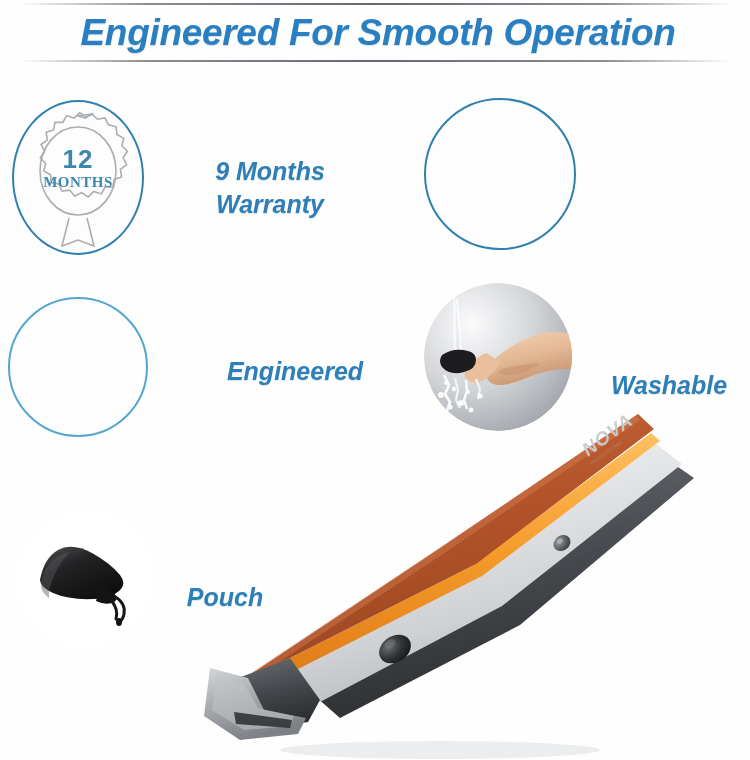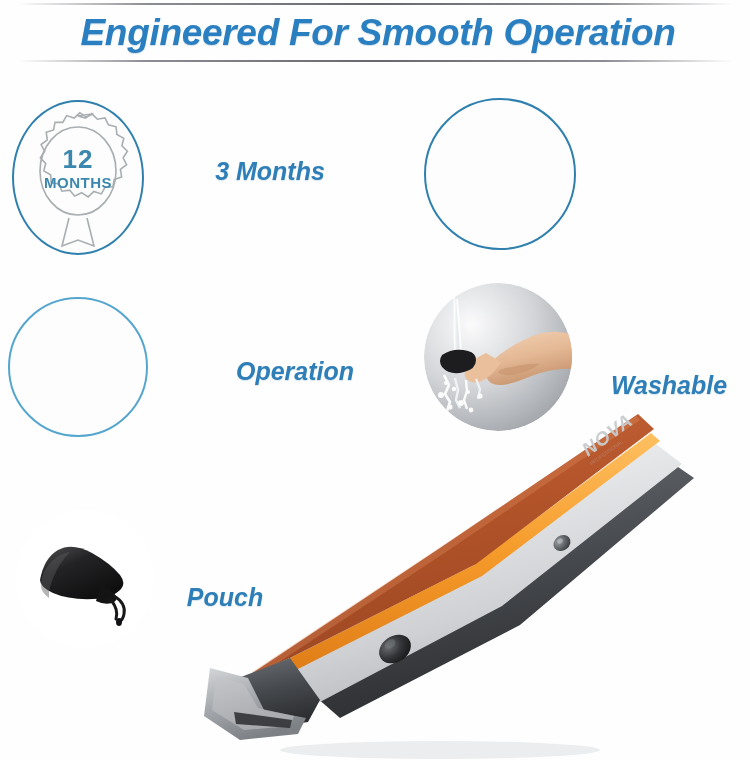--- a/index.html
+++ b/index.html
@@ -84,21 +84,21 @@
   #icon-warranty .ring { left: 0; top: 0; width: 132px; height: 155px; border-radius: 50%; }
   .badge-svg { position: absolute; left: 0; top: 0; }
   .badge-text {
     position: absolute;
     width: 100%;
     text-align: center;
     color: #3b87ad;
     font-weight: bold;
   }
   #badge-12 { top: 44px; font-size: 26px; letter-spacing: 1px; }
-  #badge-months { top: 74px; font-size: 15px; letter-spacing: 0.5px; }
+  #badge-months { top: 74px; font-size: 15px; letter-spacing: 0.5px; font-family: Liberation Serif, serif; }
 
   
   #icon-led { left: 424px; top: 98px; width: 152px; height: 152px; }
   #icon-led .ring { left: 0; top: 0; width: 152px; height: 152px; }
 
   
   #icon-battery { left: 8px; top: 297px; width: 140px; height: 140px; }
   #icon-battery .ring-soft { left: 0; top: 0; width: 140px; height: 140px; }
 
   
@@ -140,21 +140,22 @@
         <path d="M66 16
                  l7.5 2.2 6.3 -4.6 5.6 5.6 7.6 -1.3 3.4 7 7.7 1.9 0.8 7.7 6.9 3.8 -1.9 7.5 5.5 5.5 -4.3 6.5 3.5 6.9 -6.2 4.6 1.2 7.7 -7.4 2.4 -1.3 7.6 -7.8 0 -3.7 6.9 -7.6 -2.4 -5.6 5.4 -6.6 -4.2 -7 3.4 -5 -6 -7.7 1.1 -3 -7.2 -7.7 -1.5 -0.6 -7.7 -6.8 -3.9 1.9 -7.5 -5.4 -5.6 4.4 -6.4 -3.6 -6.9 6.2 -4.6 -1.1 -7.7 7.4 -2.3 1.4 -7.6 7.8 0.1 3.8 -6.8 7.5 2.5 5.7 -5.3 6.6 4.3 7 -3.3z" transform="translate(0,0)"></path>
         <ellipse cx="66" cy="71" rx="38" ry="44"></ellipse>
       </g>
     </svg>
     <div class="badge-text" id="badge-12">12</div>
     <div class="badge-text" id="badge-months">MONTHS</div>
   </div>
 
   <div class="flabel" style="left:170px; top:155px; width:200px;">
-    <span>3 Months</span><br>
+    <span>9 Months</span><br>
+    <span>Warranty</span>
   </div>
 
   <div class="feature" id="icon-led">
     <div class="circle ring"></div>
     <svg width="152" height="152" viewBox="0 0 152 152">
       <g stroke="#3f8fbb" stroke-width="2.6" stroke-linecap="round" fill="none">
         <line x1="76" y1="26" x2="76" y2="47"></line>
         <line x1="76" y1="105" x2="76" y2="126"></line>
         <line x1="26" y1="76" x2="47" y2="76"></line>
         <line x1="105" y1="76" x2="126" y2="76"></line>
@@ -196,21 +197,21 @@
       </g>
 
       <text x="44" y="80" text-anchor="middle" font-family="Liberation Sans, sans-serif" font-size="18" font-weight="bold" fill="#ffffff">8</text>
       <text x="44" y="98" text-anchor="middle" font-family="Liberation Sans, sans-serif" font-size="18" font-weight="bold" fill="#ffffff">hrs</text>
       <text x="93" y="76" text-anchor="middle" font-family="Liberation Sans, sans-serif" font-size="17" font-weight="bold" fill="#1f7ec2">30</text>
       <text x="93" y="95" text-anchor="middle" font-family="Liberation Sans, sans-serif" font-size="17" font-weight="bold" fill="#1f7ec2">min</text>
     </svg>
   </div>
 
   <div class="flabel" style="left:150px; top:355px; width:290px;">
-    <span>Operation</span><br>
+    <span>Engineered</span><br>
   </div>
 
   <div class="photo-circle" id="icon-washable">
     <svg width="148" height="148" viewBox="0 0 148 148">
       <defs>
         <radialGradient id="gBg" cx="32%" cy="28%" r="82%">
           <stop offset="0%" stop-color="#fbfbfc"></stop>
           <stop offset="52%" stop-color="#d3d5d8"></stop>
           <stop offset="100%" stop-color="#9fa3a8"></stop>
         </radialGradient>

